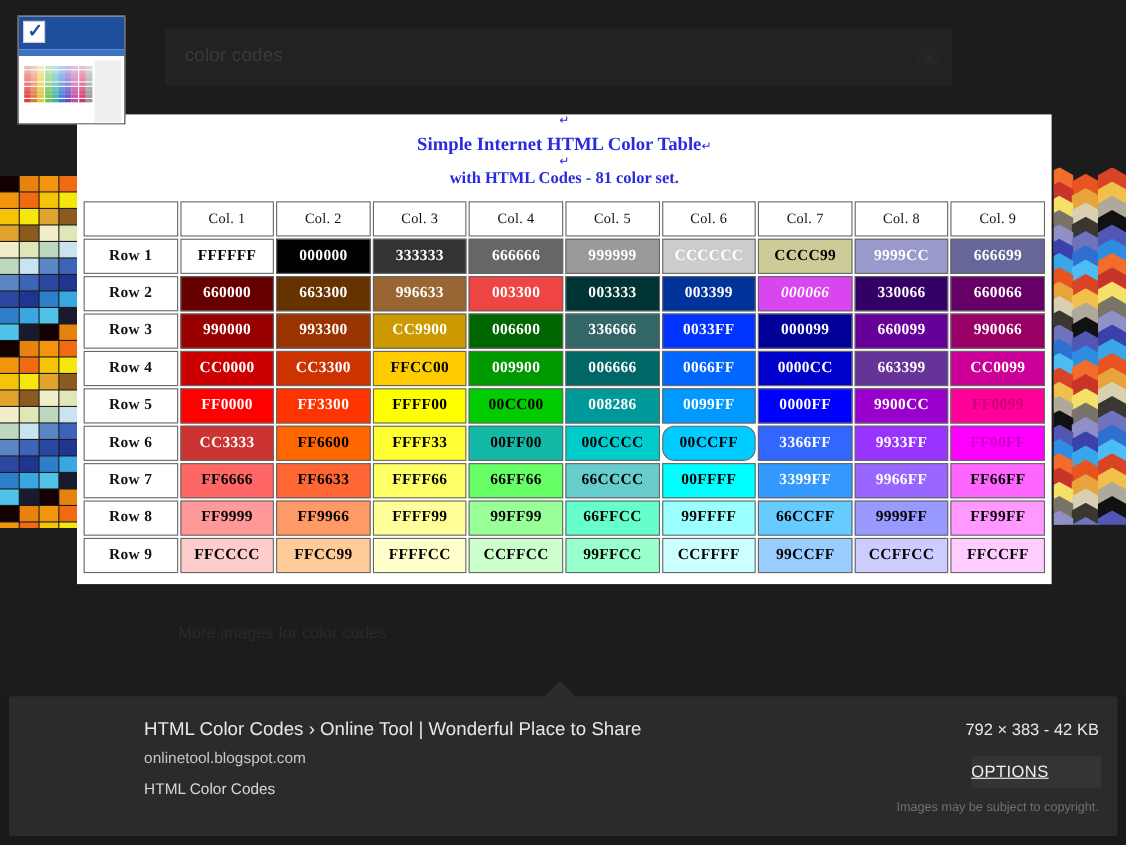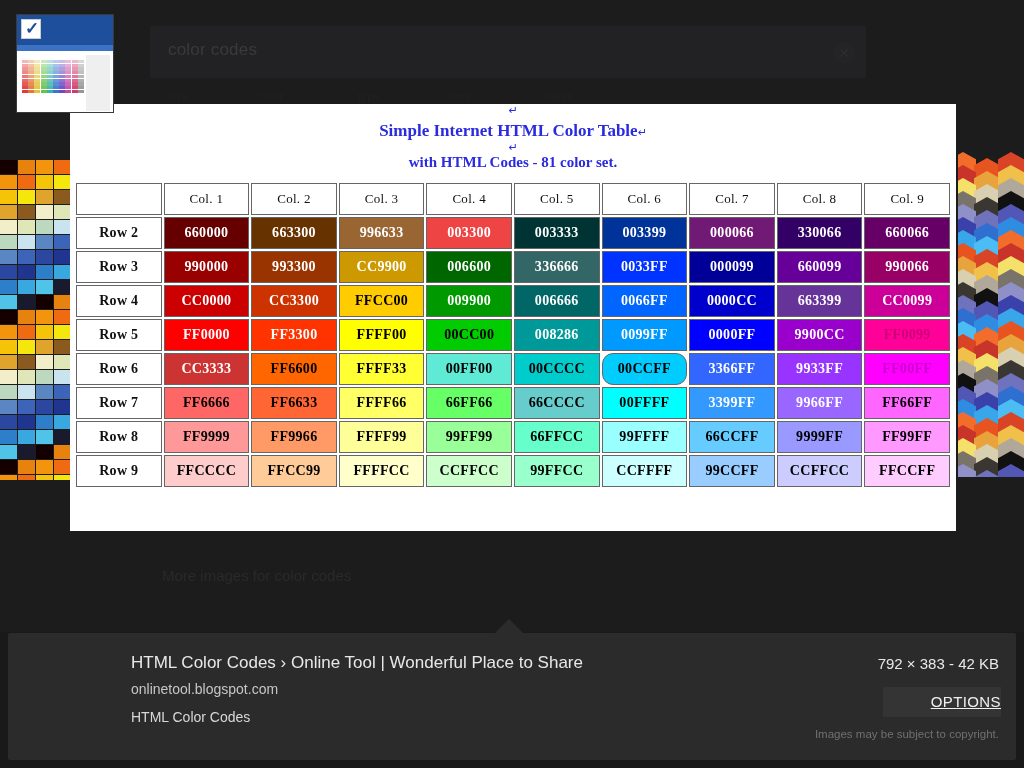--- a/index.html
+++ b/index.html
@@ -133,21 +133,21 @@
     position: absolute; left: 131px; top: 709px;
     font-size: 14px; color: #d8d8d8;
   }
   .info-dims {
     position: absolute; right: 25px; top: 655px;
     font-size: 15px; color: #e8e8e8;
   }
   .options-btn {
     position: absolute; right: 23px; top: 687px;
     width: 118px; height: 30px; background: #343434;
-    color: #f0f0f0; font-size: 15px; text-align: right; line-height: 30px;
+    color: #f0f0f0; font-size: 15px; text-align: left; line-height: 30px;
     text-decoration: underline; letter-spacing: .4px; cursor: pointer;
   }
   .copyright {
     position: absolute; right: 25px; top: 728px;
     font-size: 11.5px; color: #707070;
   }
 </style>
 </head>
 <body>
 
@@ -361,28 +361,40 @@
             <th>Col. 4</th>
             <th>Col. 5</th>
             <th>Col. 6</th>
             <th>Col. 7</th>
             <th>Col. 8</th>
             <th>Col. 9</th>
           </tr>
       </thead>
       <tbody id="tbody">
           <tr>
+            <td class="rowhead">Row 1</td>
+            <td style="background: rgb(255, 255, 255); color: rgb(0, 0, 0);">FFFFFF</td>
+            <td style="background: rgb(0, 0, 0); color: rgb(255, 255, 255);">000000</td>
+            <td style="background: rgb(51, 51, 51); color: rgb(255, 255, 255);">333333</td>
+            <td style="background: rgb(102, 102, 102); color: rgb(255, 255, 255);">666666</td>
+            <td style="background: rgb(153, 153, 153); color: rgb(255, 255, 255);">999999</td>
+            <td style="background: rgb(204, 204, 204); color: rgb(255, 255, 255);">CCCCCC</td>
+            <td style="background: rgb(204, 204, 153); color: rgb(0, 0, 0);">CCCC99</td>
+            <td style="background: rgb(153, 153, 204); color: rgb(255, 255, 255);">9999CC</td>
+            <td style="background: rgb(102, 102, 153); color: rgb(255, 255, 255);">666699</td>
+          </tr>
+          <tr>
             <td class="rowhead">Row 2</td>
             <td style="background: rgb(102, 0, 0); color: rgb(255, 255, 255);">660000</td>
             <td style="background: rgb(102, 51, 0); color: rgb(255, 255, 255);">663300</td>
             <td style="background: rgb(153, 102, 51); color: rgb(255, 255, 255);">996633</td>
             <td style="background: #ef4444; color: rgb(255, 255, 255);">003300</td>
             <td style="background: rgb(0, 51, 51); color: rgb(255, 255, 255);">003333</td>
             <td style="background: rgb(0, 51, 153); color: rgb(255, 255, 255);">003399</td>
-            <td style="background: #701a75; color: rgb(255, 255, 255);">000066</td>
+            <td style="background: #d946ef; color: rgb(255, 255, 255); font-style: italic;">000066</td>
             <td style="background: rgb(51, 0, 102); color: rgb(255, 255, 255);">330066</td>
             <td style="background: rgb(102, 0, 102); color: rgb(255, 255, 255);">660066</td>
           </tr>
           <tr>
             <td class="rowhead">Row 3</td>
             <td style="background: rgb(153, 0, 0); color: rgb(255, 255, 255);">990000</td>
             <td style="background: rgb(153, 51, 0); color: rgb(255, 255, 255);">993300</td>
             <td style="background: rgb(204, 153, 0); color: rgb(255, 255, 255);">CC9900</td>
             <td style="background: rgb(0, 102, 0); color: rgb(255, 255, 255);">006600</td>
             <td style="background: rgb(51, 102, 102); color: rgb(255, 255, 255);">336666</td>
@@ -413,21 +425,21 @@
             <td style="background: rgb(0, 153, 255); color: rgb(255, 255, 255);">0099FF</td>
             <td style="background: rgb(0, 0, 255); color: rgb(255, 255, 255);">0000FF</td>
             <td style="background: rgb(153, 0, 204); color: rgb(255, 255, 255);">9900CC</td>
             <td style="background: rgb(255, 0, 153); color: rgb(204, 0, 119);">FF0099</td>
           </tr>
           <tr>
             <td class="rowhead">Row 6</td>
             <td style="background: rgb(204, 51, 51); color: rgb(255, 255, 255);">CC3333</td>
             <td style="background: rgb(255, 102, 0); color: rgb(0, 0, 0);">FF6600</td>
             <td style="background: rgb(255, 255, 51); color: rgb(0, 0, 0);">FFFF33</td>
-            <td style="background: #5eead4; color: rgb(0, 0, 0);">00FF00</td>
+            <td style="background: #14b8a6; color: rgb(0, 0, 0);">00FF00</td>
             <td style="background: rgb(0, 204, 204); color: rgb(0, 0, 0);">00CCCC</td>
             <td style="background: rgb(0, 204, 255); color: rgb(0, 0, 0); border-radius: 11px;">00CCFF</td>
             <td style="background: rgb(51, 102, 255); color: rgb(255, 255, 255);">3366FF</td>
             <td style="background: rgb(153, 51, 255); color: rgb(255, 255, 255);">9933FF</td>
             <td style="background: rgb(255, 0, 255); color: rgb(204, 0, 204);">FF00FF</td>
           </tr>
           <tr>
             <td class="rowhead">Row 7</td>
             <td style="background: rgb(255, 102, 102); color: rgb(0, 0, 0);">FF6666</td>
             <td style="background: rgb(255, 102, 51); color: rgb(0, 0, 0);">FF6633</td>

